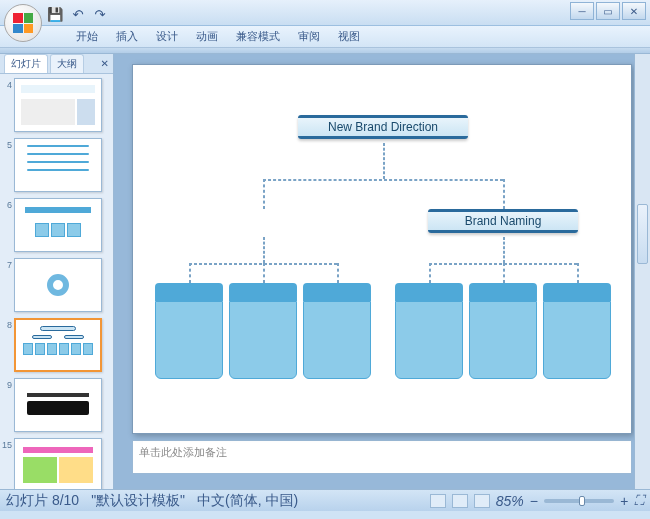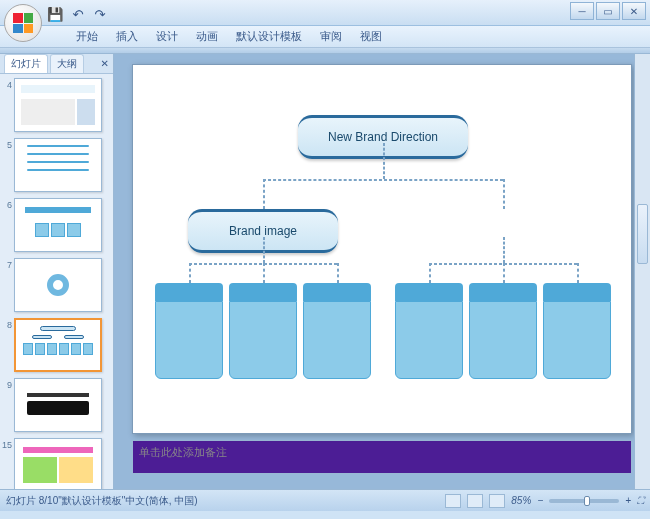--- a/index.html
+++ b/index.html
@@ -31,31 +31,31 @@
 .thumb-num { width: 12px; font-size: 9px; color: #5a7a9a; text-align: right; padding-right: 2px; padding-top: 2px; }
 .thumb { width: 88px; height: 54px; background: #fff; border: 1px solid #9ab8d5; box-shadow: 1px 1px 2px rgba(0,0,0,.15); position: relative; overflow: hidden; }
 .thumb.selected { border: 2px solid #f29536; }
 .thumb-inner { position:absolute; inset:4px; display:flex; flex-direction:column; gap:2px; }
 
 .editor { flex: 1; background: #97b8d9; display: flex; flex-direction: column; align-items: center; padding: 10px 8px 0; position: relative; }
 .slide { width: 500px; height: 370px; background: #fff; border: 1px solid #7c9ab8; box-shadow: 2px 2px 6px rgba(0,0,0,.25); position: relative; }
 .vscroll { position:absolute; right:0; top:0; bottom:0; width:16px; background:#d9e6f3; border-left:1px solid #9ab8d5; }
 .vscroll-thumb { position:absolute; top:150px; left:2px; right:2px; height:60px; background:linear-gradient(#eaf2fb,#c8dcf0); border:1px solid #9ab8d5; border-radius:2px; }
 
-.pill { position: absolute; height: 44px; border-radius: 14px; background: linear-gradient(#e8f4fb,#cce5f4); border-top: 3px solid #2a6a9c; border-bottom: 3px solid #2a6a9c; display: flex; align-items: center; justify-content: center; color: #1a4a6c; font-size: 12px; box-shadow: 0 2px 3px rgba(0,0,0,.2); }
+.pill { position: absolute; height: 24px; border-radius: 3px; background: linear-gradient(#e8f4fb,#cce5f4); border-top: 3px solid #2a6a9c; border-bottom: 3px solid #2a6a9c; display: flex; align-items: center; justify-content: center; color: #1a4a6c; font-size: 12px; box-shadow: 0 2px 3px rgba(0,0,0,.2); }
 .conn { position: absolute; border: 1px dashed #7aa3c6; }
 .conn-h { height: 0; } .conn-v { width: 0; }
 .box-grp { position: absolute; display: flex; gap: 6px; }
 .bx { width: 68px; display:flex; flex-direction:column; }
 .bx-top { height: 18px; background: #4fa9d8; border-radius: 4px 4px 0 0; }
 .bx-body { height: 78px; background: #8ccbe9; border: 1px solid #4fa9d8; border-radius: 0 0 6px 6px; }
 
-.notes { width: 500px; height: 34px; background: #4c1d95; border: 1px solid #9ab8d5; margin-top: 6px; padding: 4px 6px; color: #888; font-size: 11px; }
-
-.statusbar { height: 22px; background: linear-gradient(#d3e5f6,#b8d2ec); border-top: 1px solid #9ab8d5; display: flex; align-items: center; padding: 0 6px; font-size: 10px; color: #3a5a8a; }
+.notes { width: 500px; height: 34px; background: #ffffff; border: 1px solid #9ab8d5; margin-top: 6px; padding: 4px 6px; color: #888; font-size: 11px; }
+
+.statusbar { height: 22px; background: linear-gradient(#d3e5f6,#b8d2ec); border-top: 1px solid #9ab8d5; display: flex; align-items: center; padding: 0 6px; font-size: 14px; color: #3a5a8a; gap: 12px; }
 .status-right { margin-left: auto; display: flex; align-items: center; gap: 6px; font-style: italic; }
 .viewbtn { width: 16px; height: 14px; background: #e0ecf8; border: 1px solid #9ab8d5; }
 .zoom-slider { width: 70px; height: 4px; background: #9ab8d5; position: relative; border-radius: 2px; }
 .zoom-knob { position: absolute; left: 50%; top: -3px; width: 6px; height: 10px; background: #fff; border: 1px solid #6a8aac; border-radius: 2px; }
 
 
 .mini-lines span{display:block;height:2px;background:#4fa9d8;margin:2px 8px;border-radius:1px;}
 .mini-boxes{display:flex;gap:2px;justify-content:center;margin-top:4px}
 .mini-boxes span{width:14px;height:14px;background:#8ccbe9;border:1px solid #4fa9d8}
 </style>
@@ -81,21 +81,21 @@
     <button>▭</button>
     <button>✕</button>
   </div>
 </div>
 
 <div class="menubar">
   <span>开始</span>
   <span>插入</span>
   <span>设计</span>
   <span>动画</span>
-  <span>默认设计模板</span>
+  <span>兼容模式</span>
   <span>审阅</span>
   <span>视图</span>
 </div>
 <div class="ribbon-strip"></div>
 
 <div class="main">
   <div class="sidebar">
     <div class="side-tabs">
       <div class="side-tab active">幻灯片</div>
       <div class="side-tab">大纲</div>
@@ -193,22 +193,22 @@
   <div class="editor">
     <div class="slide">
       <div class="pill" style="left:165px;top:50px;width:170px">
           <span>New Brand Direction</span>
         </div>
       <div class="conn conn-v" style="left:250px;top:78px;height:36px"></div>
       <div class="conn conn-h" style="left:130px;top:114px;width:240px"></div>
       <div class="conn conn-v" style="left:130px;top:114px;height:30px"></div>
       <div class="conn conn-v" style="left:370px;top:114px;height:30px"></div>
 
-      <div class="pill" style="left:55px;top:144px;width:150px">
-          <span>Brand image</span>
+      <div class="pill" style="left:295px;top:144px;width:150px">
+          <span>Brand Naming</span>
         </div>
 
       <div class="conn conn-v" style="left:130px;top:172px;height:26px"></div>
       <div class="conn conn-h" style="left:56px;top:198px;width:148px"></div>
       <div class="conn conn-v" style="left:56px;top:198px;height:20px"></div>
       <div class="conn conn-v" style="left:130px;top:198px;height:20px"></div>
       <div class="conn conn-v" style="left:204px;top:198px;height:20px"></div>
 
       <div class="conn conn-v" style="left:370px;top:172px;height:26px"></div>
       <div class="conn conn-h" style="left:296px;top:198px;width:148px"></div>

